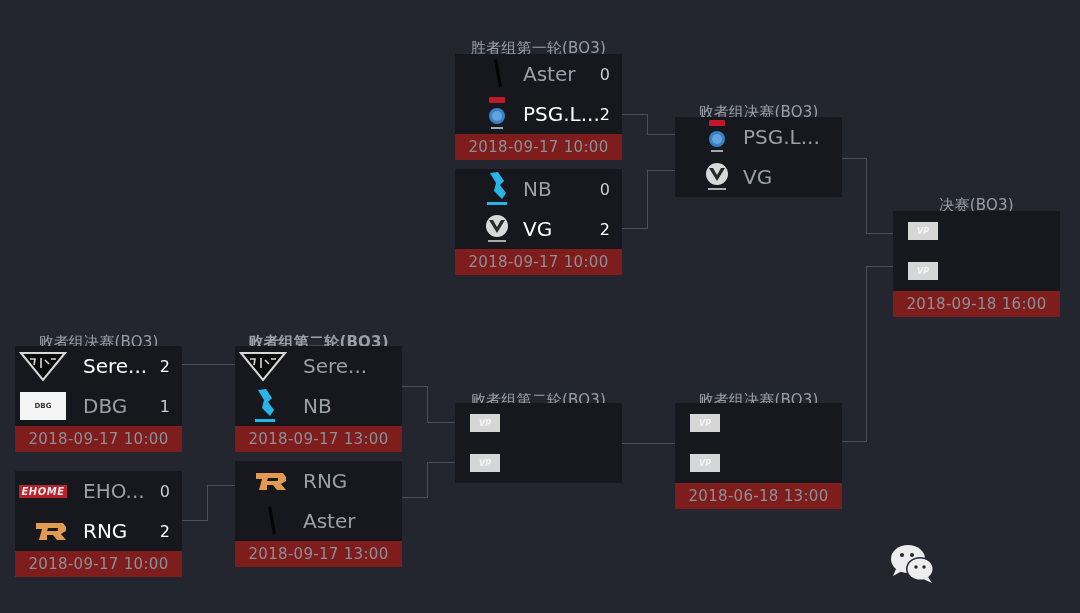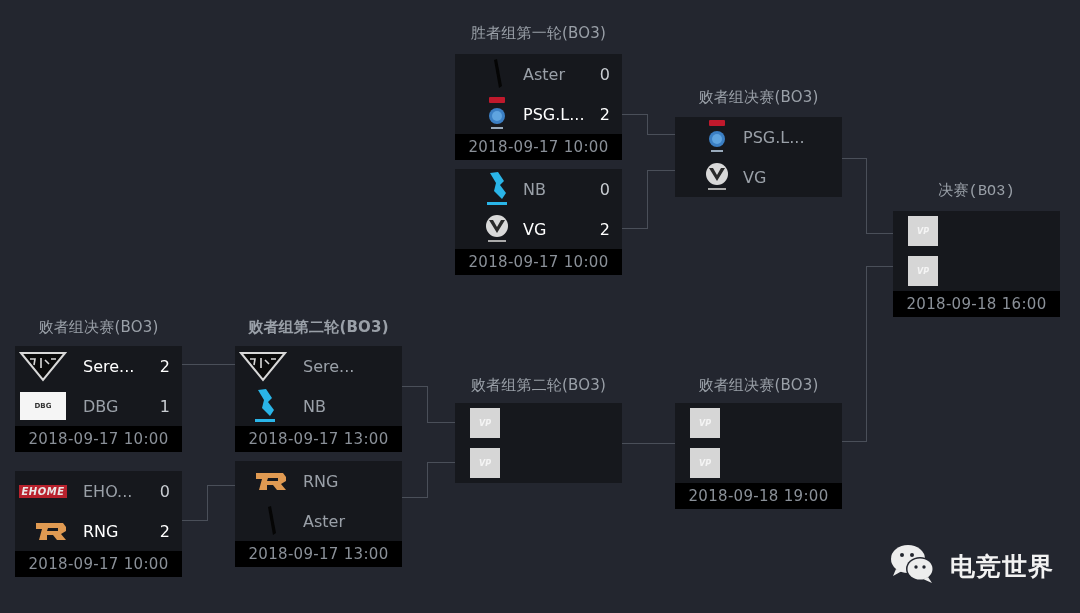--- a/index.html
+++ b/index.html
@@ -11,20 +11,21 @@
     position: relative;
   }
   .round-title {
     position: absolute;
     width: 167px;
     text-align: center;
     font-size: 15px;
     color: #9aa0a8;
     letter-spacing: 0.2px;
     white-space: nowrap;
+    margin-top: 15px;
   }
   .card {
     position: absolute;
     width: 167px;
     background: #16181d;
   }
   .team-row {
     height: 40px;
     display: flex;
     align-items: center;
@@ -35,45 +36,45 @@
     left: 14px;
     width: 56px;
     height: 36px;
     display: flex;
     align-items: center;
     justify-content: center;
   }
   .name {
     position: absolute;
     left: 68px;
-    font-size: 16px;
+    font-size: 20px;
     color: #c9cdd2;
     white-space: nowrap;
   }
   .name.winner { color: #ffffff; }
   .name.loser { color: #9aa0a8; }
   .score {
     position: absolute;
     right: 12px;
     font-size: 16px;
     color: #c9cdd2;
   }
   .score.winner { color: #ffffff; }
   .date {
     height: 26px;
-    background: #000000;
+    background: #7f1d1d;
     color: #8a9098;
     font-size: 15px;
     text-align: center;
     line-height: 26px;
     letter-spacing: 0.3px;
   }
   .line { position: absolute; background: #4a4f59; }
   .tbd {
-    width: 30px; height: 30px;
+    width: 30px; height: 18px;
     background: #d6d6d6;
     display: flex; align-items: center; justify-content: center;
     font-size: 8px; color: #f4f4f4; font-weight: bold; font-style: italic;
   }
   .watermark {
     position: absolute;
     left: 888px; top: 542px;
     display: flex; align-items: center;
   }
   .watermark-text {
@@ -223,21 +224,21 @@
     <span class="logo">
         <svg width="28" height="40">
           <use href="#sym-vg"></use>
         </svg>
       </span>
     <span class="name loser">VG</span>
     <span class="score"></span>
   </div>
 </div>
 
-<div class="round-title" style="left:893px; top:181px;font-family:Liberation Mono, monospace;">决赛(BO3)</div>
+<div class="round-title" style="left:893px; top:181px;">决赛(BO3)</div>
 
 <div class="card" style="left:893px; top:211px;">
   <div class="team-row">
     <span class="logo" style="left:2px;">
         <span class="tbd">VP</span>
       </span>
   </div>
   <div class="team-row">
     <span class="logo" style="left:2px;">
         <span class="tbd">VP</span>
@@ -355,21 +356,20 @@
   <div class="team-row">
     <span class="logo" style="left:2px;">
         <span class="tbd">VP</span>
       </span>
   </div>
   <div class="team-row">
     <span class="logo" style="left:2px;">
         <span class="tbd">VP</span>
       </span>
   </div>
-  <div class="date">2018-09-18 19:00</div>
+  <div class="date">2018-06-18 13:00</div>
 </div>
 
 <div class="watermark">
   <span><svg width="50" height="44">
         <use href="#sym-wechat"></use>
       </svg></span>
-  <span class="watermark-text">电竞世界</span>
 </div>
 
 </body></html>

